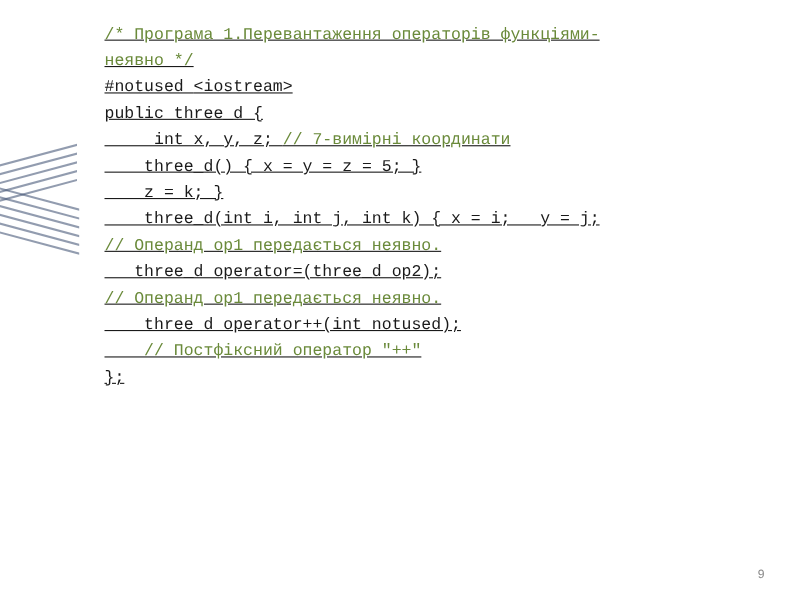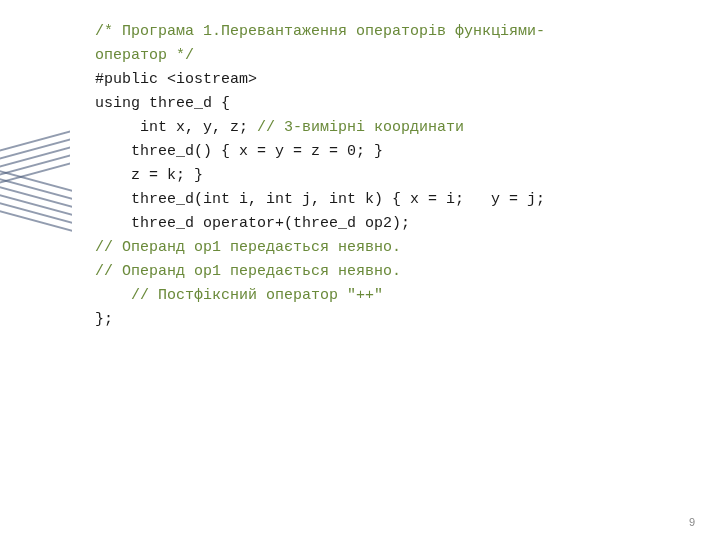--- a/index.html
+++ b/index.html
@@ -25,20 +25,21 @@
       opacity: 0.6;
       height: 2px;
     }
     .content {
       position: relative;
       z-index: 1;
       padding: 20px 45px 20px 95px;
       font-size: 15px;
       line-height: 1.6;
       color: #1a1a1a;
+      text-decoration: underline;
     }
     .comment { color: #6a8a3a; }
     .line { white-space: pre; }
     .page-num {
       position: absolute;
       bottom: 12px;
       right: 25px;
       font-family: Arial, sans-serif;
       font-size: 11px;
       color: #888;
@@ -56,27 +57,28 @@
   <div class="deco-line" style="top:40px; left:0; width:72px; transform:skewY(15deg);"></div>
   <div class="deco-line" style="top:48px; left:0; width:72px; transform:skewY(15deg);"></div>
   <div class="deco-line" style="top:56px; left:0; width:72px; transform:skewY(15deg);"></div>
   <div class="deco-line" style="top:64px; left:0; width:72px; transform:skewY(15deg);"></div>
   <div class="deco-line" style="top:72px; left:0; width:72px; transform:skewY(15deg);"></div>
   <div class="deco-line" style="top:80px; left:0; width:72px; transform:skewY(15deg);"></div>
 </div>
 
 <div class="content">
   <div class="line"><span class="comment">/* Програма 1.Перевантаження операторів функціями-</span></div>
-  <div class="line"><span class="comment">оператор */</span></div>
-  <div class="line"><span>#public </span><span>&lt;iostream&gt;</span></div>
-  <div class="line"><span>using three_d {</span></div>
-  <div class="line"><span>     int x, y, z; </span><span class="comment">// 3-вимірні координати</span></div>
-  <div class="line"><span>    three_d() { x = y = z = 0; }</span></div>
+  <div class="line"><span class="comment">неявно */</span></div>
+  <div class="line"><span>#notused </span><span>&lt;iostream&gt;</span></div>
+  <div class="line"><span>public three_d {</span></div>
+  <div class="line"><span>     int x, y, z; </span><span class="comment">// 7-вимірні координати</span></div>
+  <div class="line"><span>    three_d() { x = y = z = 5; }</span></div>
   <div class="line"><span>    z = k; }</span></div>
   <div class="line"><span>    three_d(int i, int j, int k) { x = i;   y = j;</span></div>
-  <div class="line"><span>    three_d operator+(three_d op2);</span></div>
   <div class="line"><span class="comment">// Операнд op1 передається неявно.</span></div>
+  <div class="line"><span>   three_d operator=(three_d op2);</span></div>
   <div class="line"><span class="comment">// Операнд op1 передається неявно.</span></div>
+  <div class="line"><span>    three_d operator++(int notused);</span></div>
   <div class="line"><span class="comment">    // Постфіксний оператор "++"</span></div>
   <div class="line"><span>};</span></div>
 </div>
 
 <div class="page-num">9</div>
 
 </body></html>

